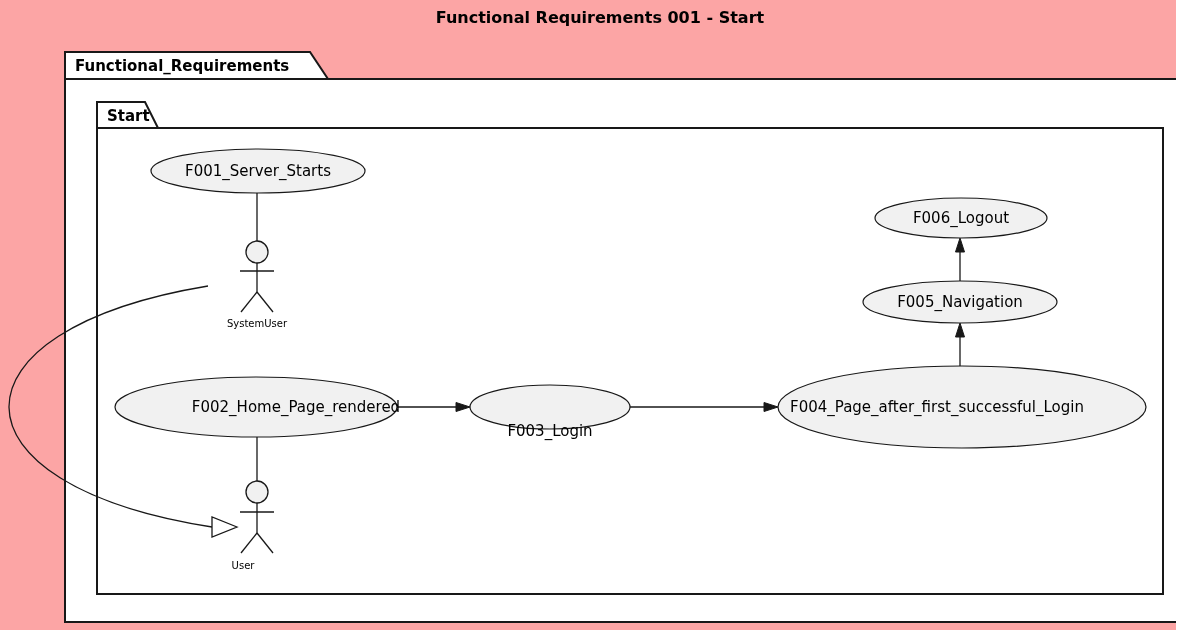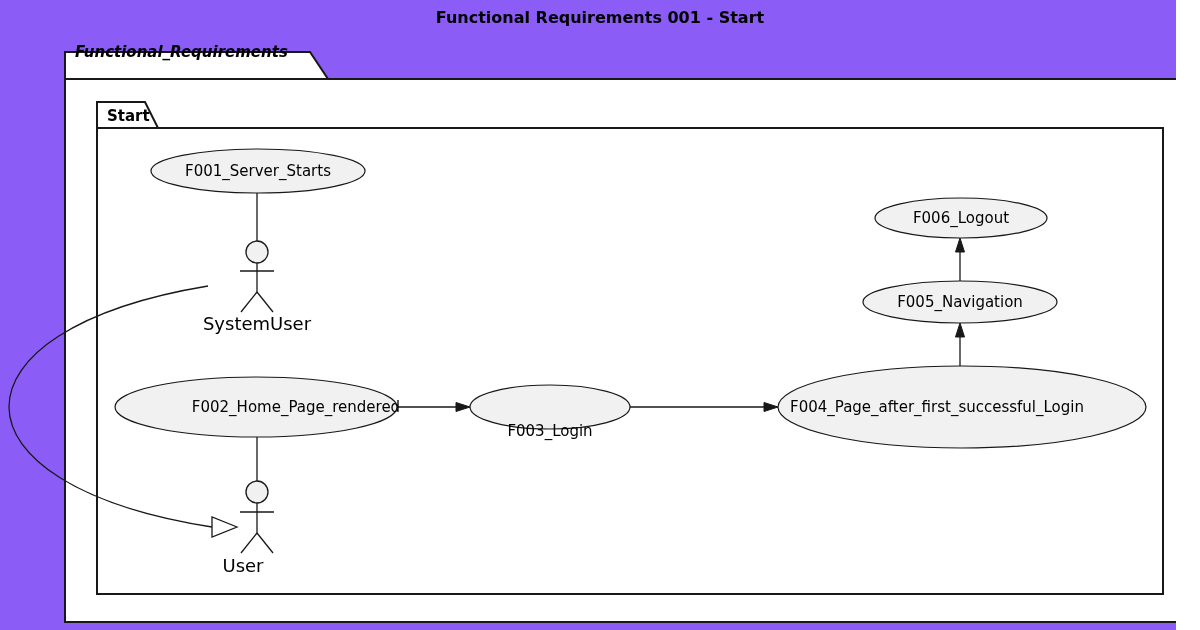--- a/index.html
+++ b/index.html
@@ -5,21 +5,21 @@
   html, body {
     margin: 0;
     padding: 0;
     background: #ffffff;
     font-family: "DejaVu Sans", "Liberation Sans", sans-serif;
   }
   #canvas {
     position: relative;
     width: 1176px;
     height: 630px;
-    background: #8b5cf6;
+    background: #fca5a5;
     overflow: hidden;
   }
   #shapes {
     position: absolute;
     left: 0;
     top: 0;
   }
   .diagram-title {
     position: absolute;
     left: 0;
@@ -40,21 +40,21 @@
   .node-label {
     position: absolute;
     transform: translate(-50%, -50%);
     font-size: 15px;
     color: #000000;
     white-space: nowrap;
   }
   .actor-label {
     position: absolute;
     transform: translate(-50%, -50%);
-    font-size: 18px;
+    font-size: 10px;
     color: #000000;
     white-space: nowrap;
   }
 </style>
 </head>
 <body>
 
 <div id="canvas">
 
   <svg id="shapes" width="1200" height="630" viewBox="0 0 1200 630">
@@ -113,21 +113,21 @@
       <circle cx="257" cy="492" r="11" fill="#f1f1f1"></circle>
       <line x1="257" y1="503" x2="257" y2="533"></line>
       <line x1="240" y1="512" x2="274" y2="512"></line>
       <line x1="257" y1="533" x2="241" y2="553"></line>
       <line x1="257" y1="533" x2="273" y2="553"></line>
     </g>
   </svg>
 
   <div class="diagram-title">Functional Requirements 001 - Start</div>
 
-  <div class="pkg-label" style="left:75px; top:43px;font-style:italic;">Functional_Requirements</div>
+  <div class="pkg-label" style="left:75px; top:57px;">Functional_Requirements</div>
   <div class="pkg-label" style="left:107px; top:107px;">Start</div>
 
   <div class="node-label" style="left:258px; top:171px;text-align:center;">F001_Server_Starts</div>
   <div class="node-label" style="left:256px; top:407px;margin-left:40px;">F002_Home_Page_rendered</div>
   <div class="node-label" style="left:550px; top:407px;margin-top:24px;">F003_Login</div>
   <div class="node-label" style="left:937px; top:407px;">F004_Page_after_first_successful_Login</div>
   <div class="node-label" style="left:960px; top:302px;">F005_Navigation</div>
   <div class="node-label" style="left:961px; top:218px;">F006_Logout</div>
 
   <div class="actor-label" style="left:257px; top:323px;">SystemUser</div>

